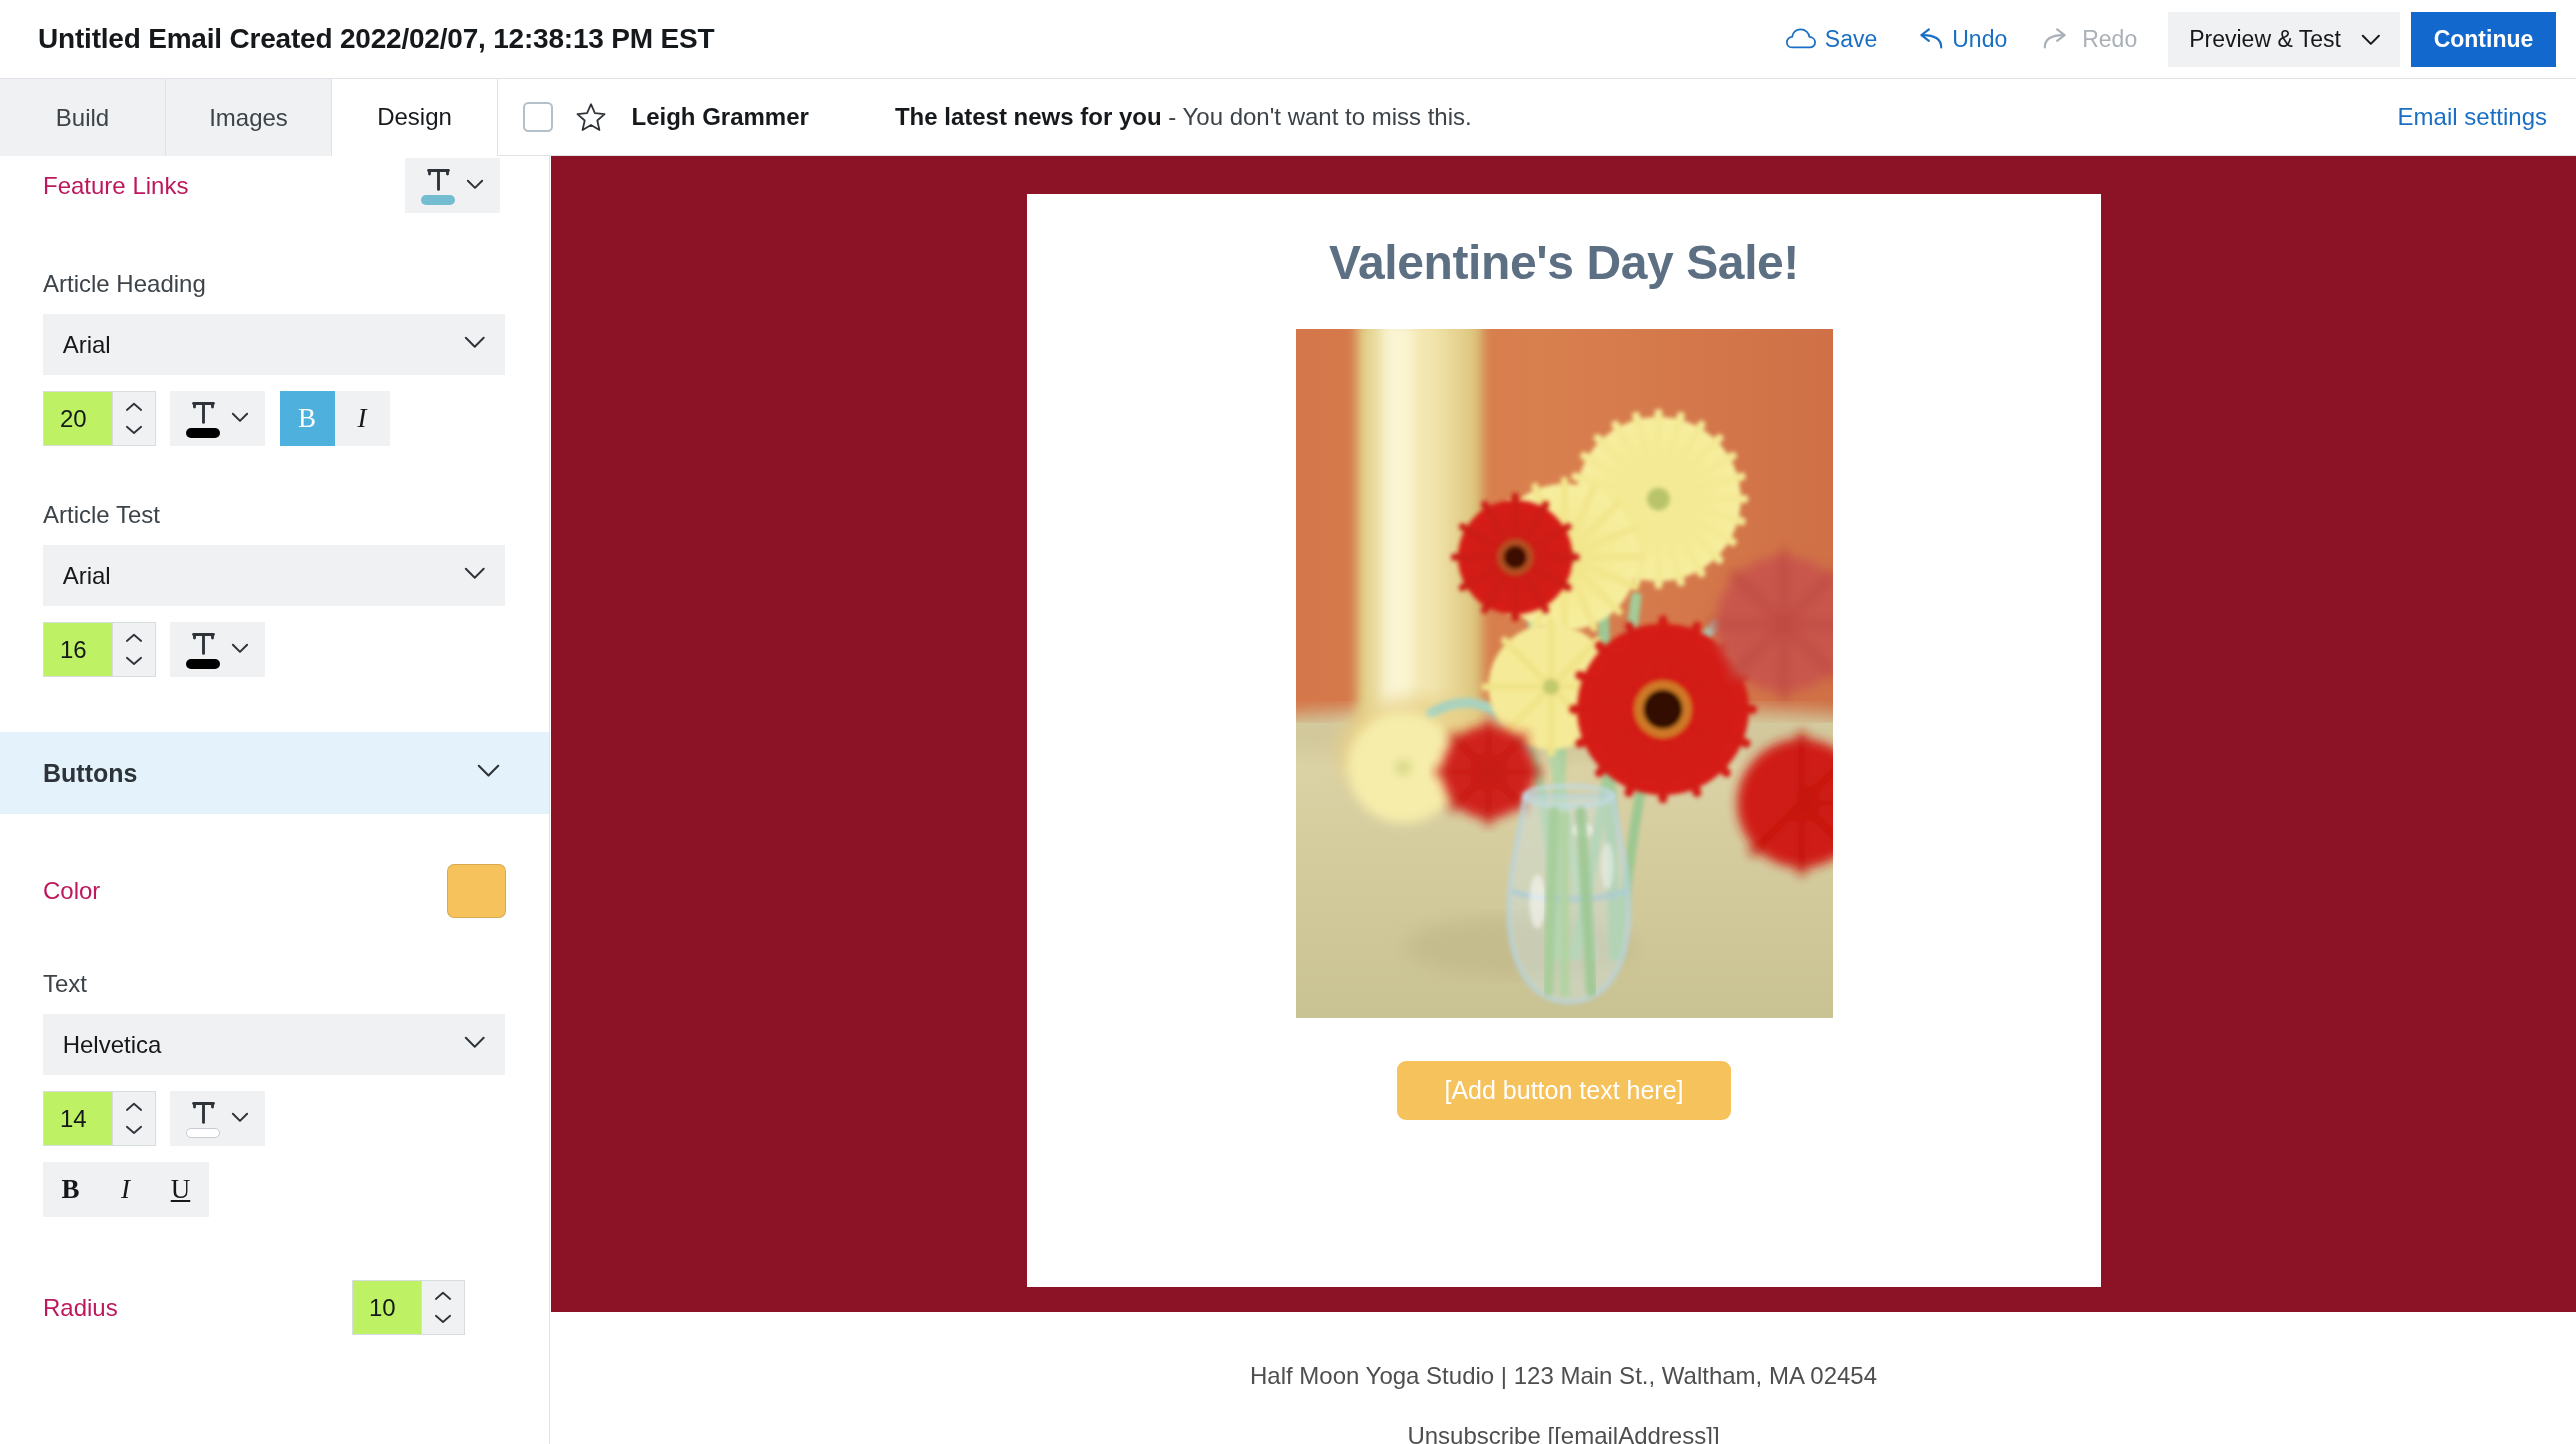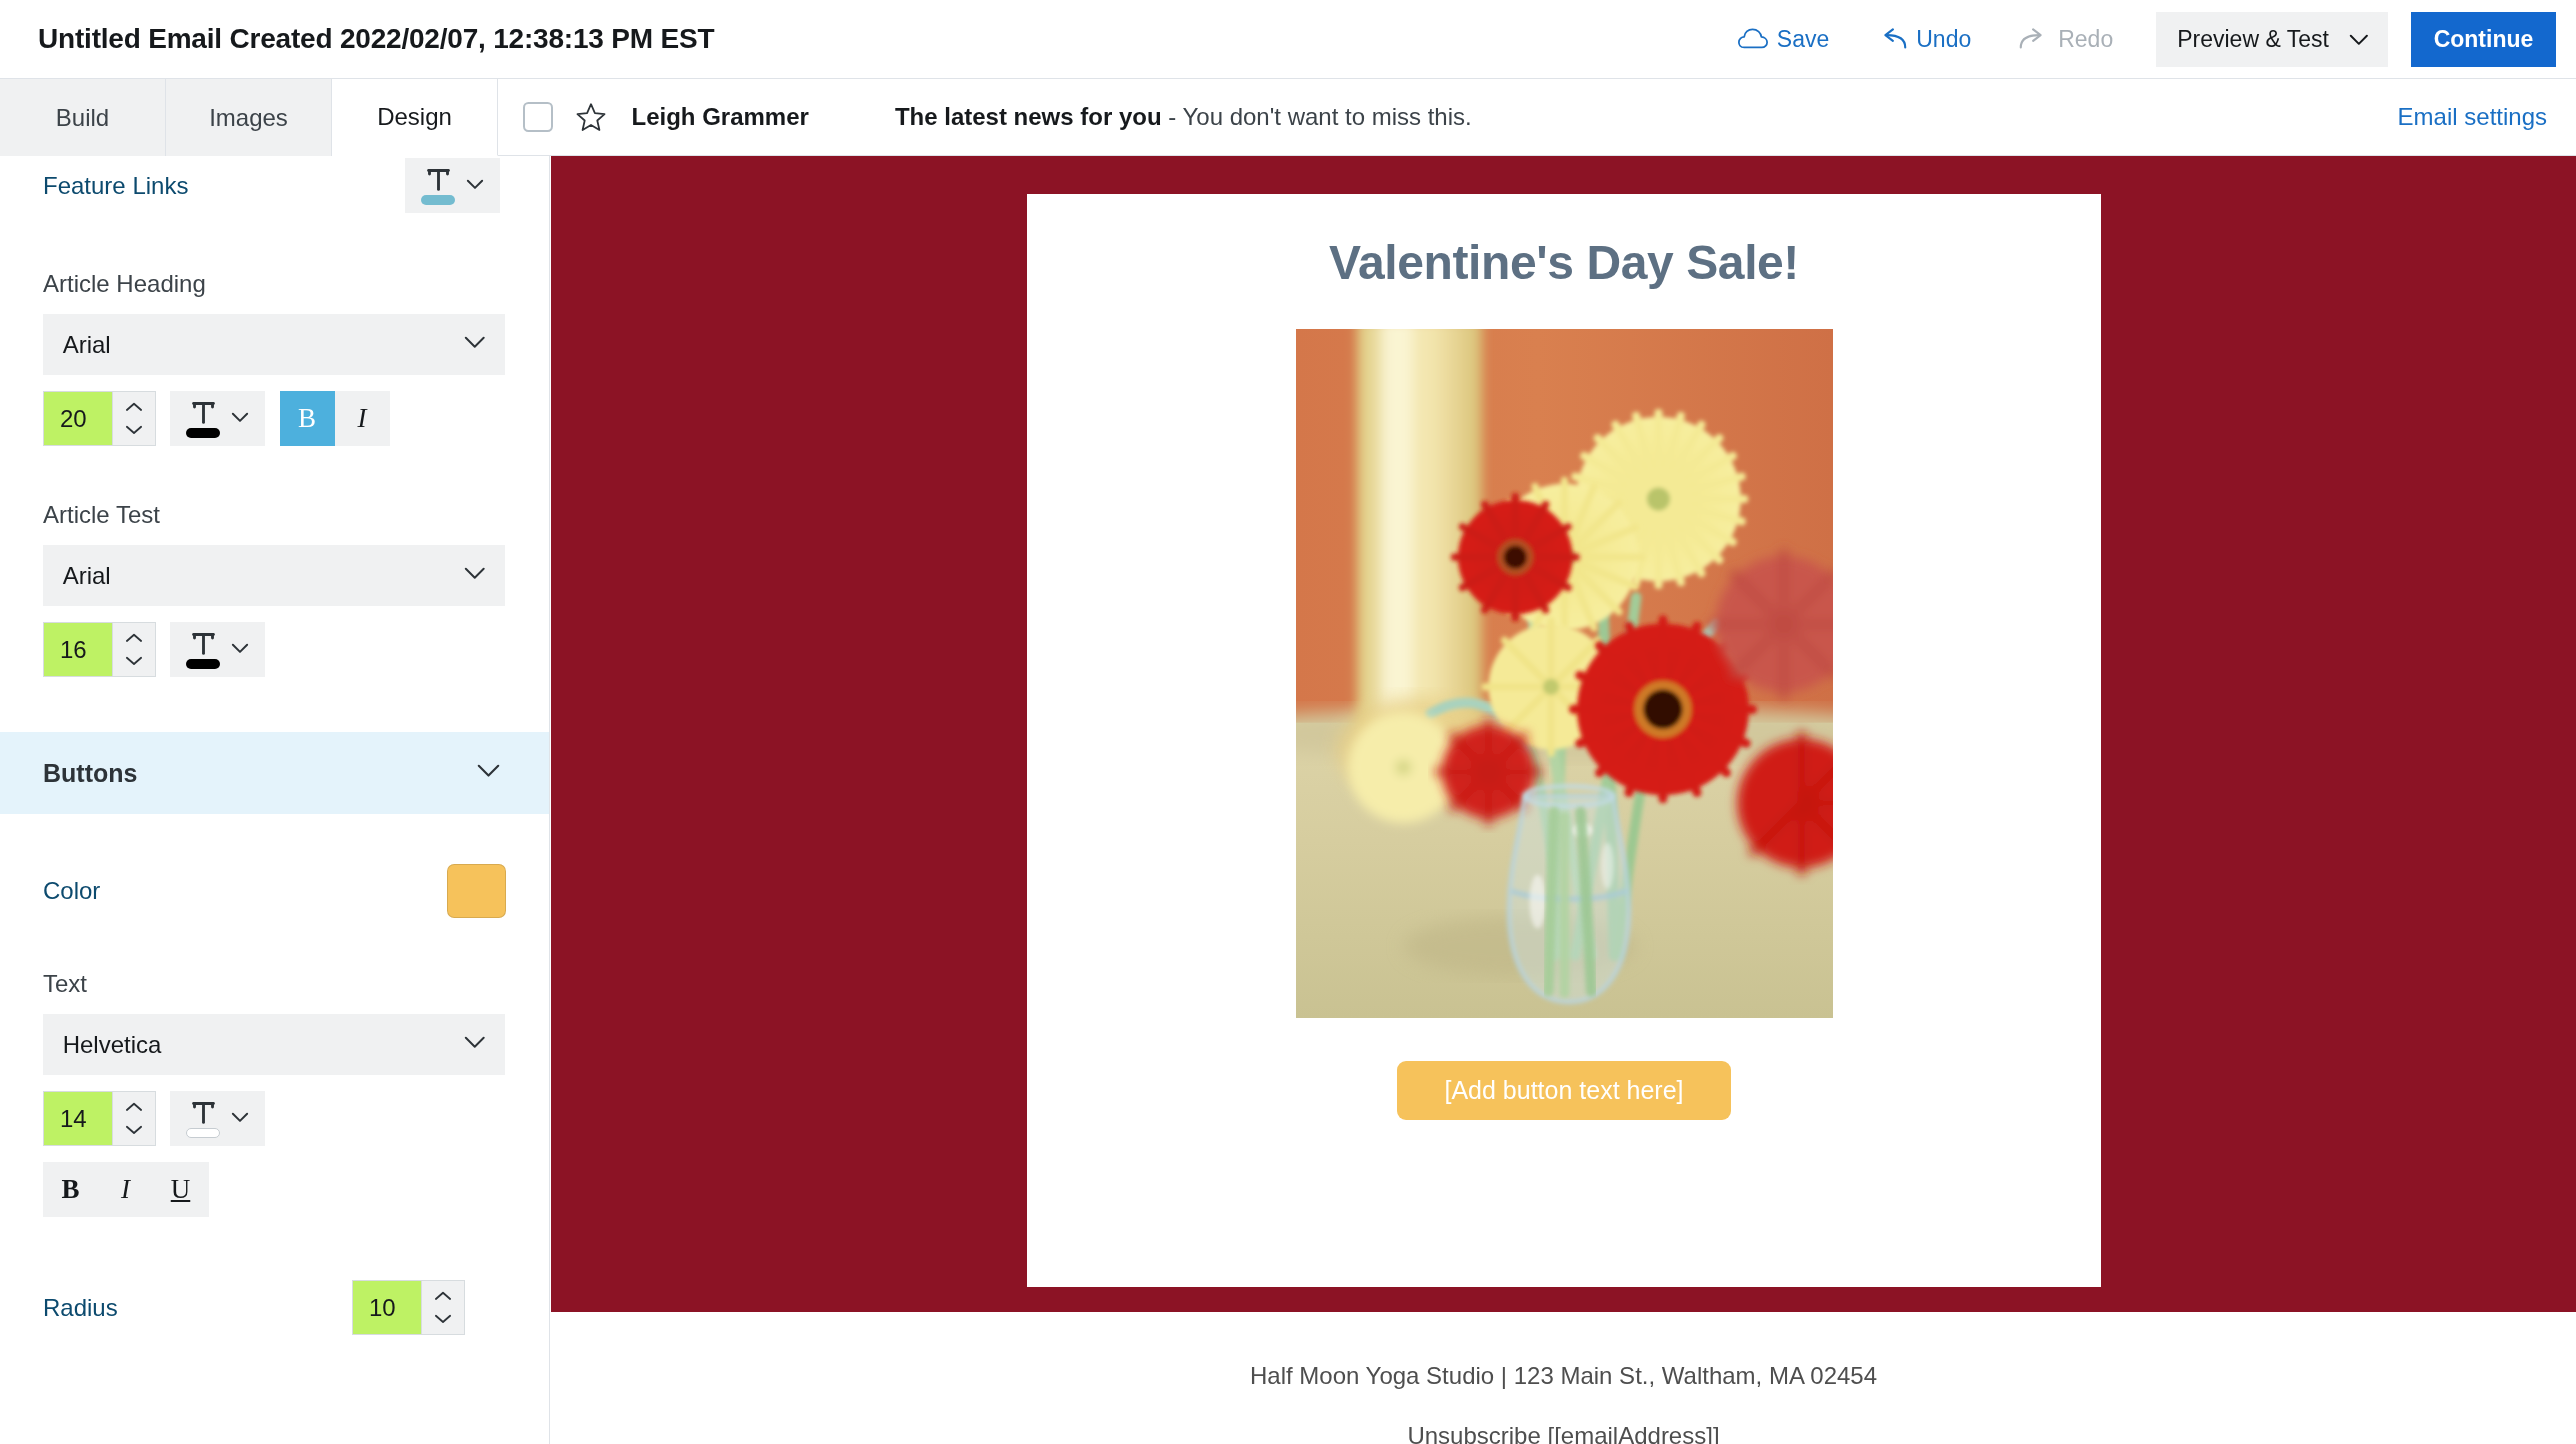--- a/index.html
+++ b/index.html
@@ -17,21 +17,21 @@
     border-bottom: 0.9px solid #dfe3e8;
     display: flex; align-items: center;
   }
   .doc-title {
     margin-left: 38px;
     font-size: 28px; font-weight: 700; color: #16191c;
     letter-spacing: -0.2px; white-space: nowrap;
   }
   .topbar-right {
     margin-left: auto; display: flex; align-items: center;
-    height: 79px; padding-right: 19.7px; gap: 12px;
+    height: 79px; padding-right: 19.7px; gap: 0;
   }
   .tb-action {
     display: flex; align-items: center; gap: 9px;
     font-size: 23px; color: #1a6fc4; font-weight: 400;
     padding: 0 18px; cursor: pointer; white-space: nowrap;
   }
   .tb-action.disabled { color: #a9b0b7; cursor: default; }
   .tb-action svg { display: block; }
 
   .preview-btn {
@@ -82,21 +82,21 @@
     margin-left: auto; margin-right: 29px;
     font-size: 24px; color: #1a6fc4; cursor: pointer; white-space: nowrap;
   }
 
   
   .sidebar {
     position: absolute; left: 0; top: 156px; width: 550px; height: 1289px;
     background: #ffffff; border-right: 0.9px solid #dfe3e8;
     overflow: hidden;
   }
-  .row-label { font-size: 24px; color: #0c4a6e; }
+  .row-label { font-size: 24px; color: #be185d; }
 
   .feature-row {
     display: flex; align-items: center; justify-content: space-between;
     padding: 0 49px 0 43px; height: 59px; margin-top: 0;
   }
 
   .sect { padding: 0 43px; }
   .sect-label { margin-top: 0; font-size: 24px; color: #3c4349; }
 
   .select {

